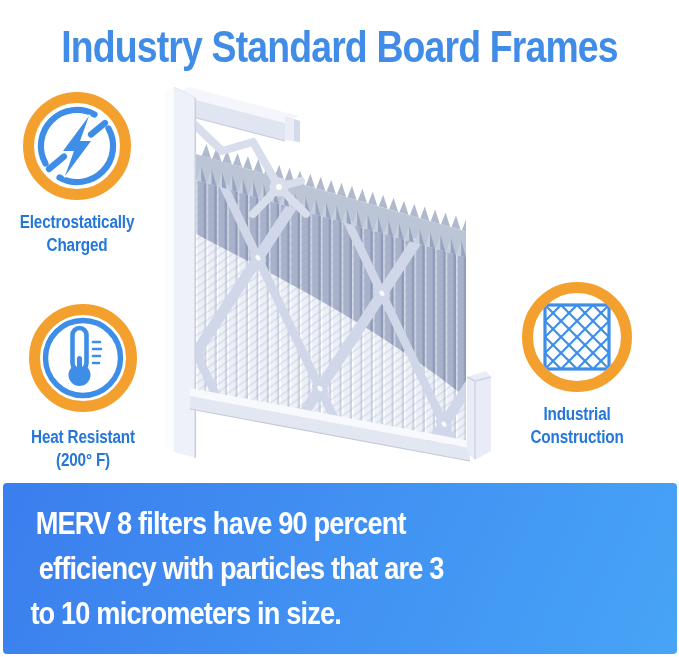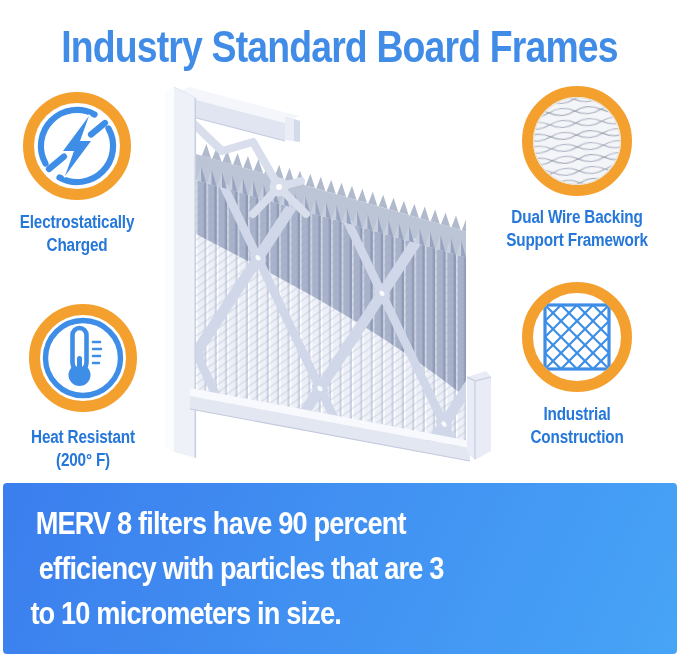--- a/index.html
+++ b/index.html
@@ -100,40 +100,20 @@
         <path d="M14,-11.5 L28,-23" stroke="#3e8ee8" stroke-width="6.2" stroke-linecap="round"></path>
         <path d="M12,-30 L-14,5 L-3,5 L-12,30 L14,-5 L3,-5 Z" fill="#3e8ee8" stroke="#fff" stroke-width="3" paint-order="stroke" stroke-linejoin="round"></path>
       </svg>
     </div>
     <div class="label">
       <div>Electrostatically</div>
       <div>Charged</div>
     </div>
   </div>
 
-  <div class="feature f-tr">
-    <div class="ring big">
-      <svg width="88" height="88" viewBox="-44 -44 88 88">
-        <defs>
-          <pattern id="meshP" width="52" height="24" patternUnits="userSpaceOnUse" patternTransform="rotate(-4)">
-            <rect width="52" height="24" fill="#f4f5f8"></rect>
-            <path d="M0,6 Q13,-1 26,6 T52,6 M0,6 Q13,13 26,6 T52,6" fill="none" stroke="#a9b0bf" stroke-width="1.2"></path>
-            <path d="M-26,18 Q-13,11 0,18 T26,18 T52,18 T78,18" fill="none" stroke="#a9b0bf" stroke-width="1.2"></path>
-            <path d="M-26,18 Q-13,25 0,18 T26,18 T52,18 T78,18" fill="none" stroke="#9aa2b2" stroke-width="1.1"></path>
-          </pattern>
-        </defs>
-        <circle cx="0" cy="0" r="44" fill="url(#meshP)"></circle>
-        <circle cx="0" cy="0" r="43.5" fill="none" stroke="#e8e2d6" stroke-width="1.5"></circle>
-      </svg>
-    </div>
-    <div class="label">
-      <div>Dual Wire Backing</div>
-      <div>Support Framework</div>
-    </div>
-  </div>
 
   <div class="feature f-bl">
     <div class="ring small">
       <svg width="86" height="86" viewBox="-43 -43 86 86">
         <circle cx="0" cy="0" r="37.5" fill="none" stroke="#3e8ee8" stroke-width="5.4"></circle>
         <g>
           <circle cx="-3.5" cy="17" r="11" fill="#3e8ee8"></circle>
           <rect x="-10.5" y="-30" width="14" height="42" rx="7" fill="#fff" stroke="#3e8ee8" stroke-width="4.6"></rect>
           <rect x="-6" y="-2" width="5" height="22" rx="2.5" fill="#3e8ee8"></rect>
           <rect x="-8" y="9" width="9" height="10" fill="#3e8ee8"></rect>

